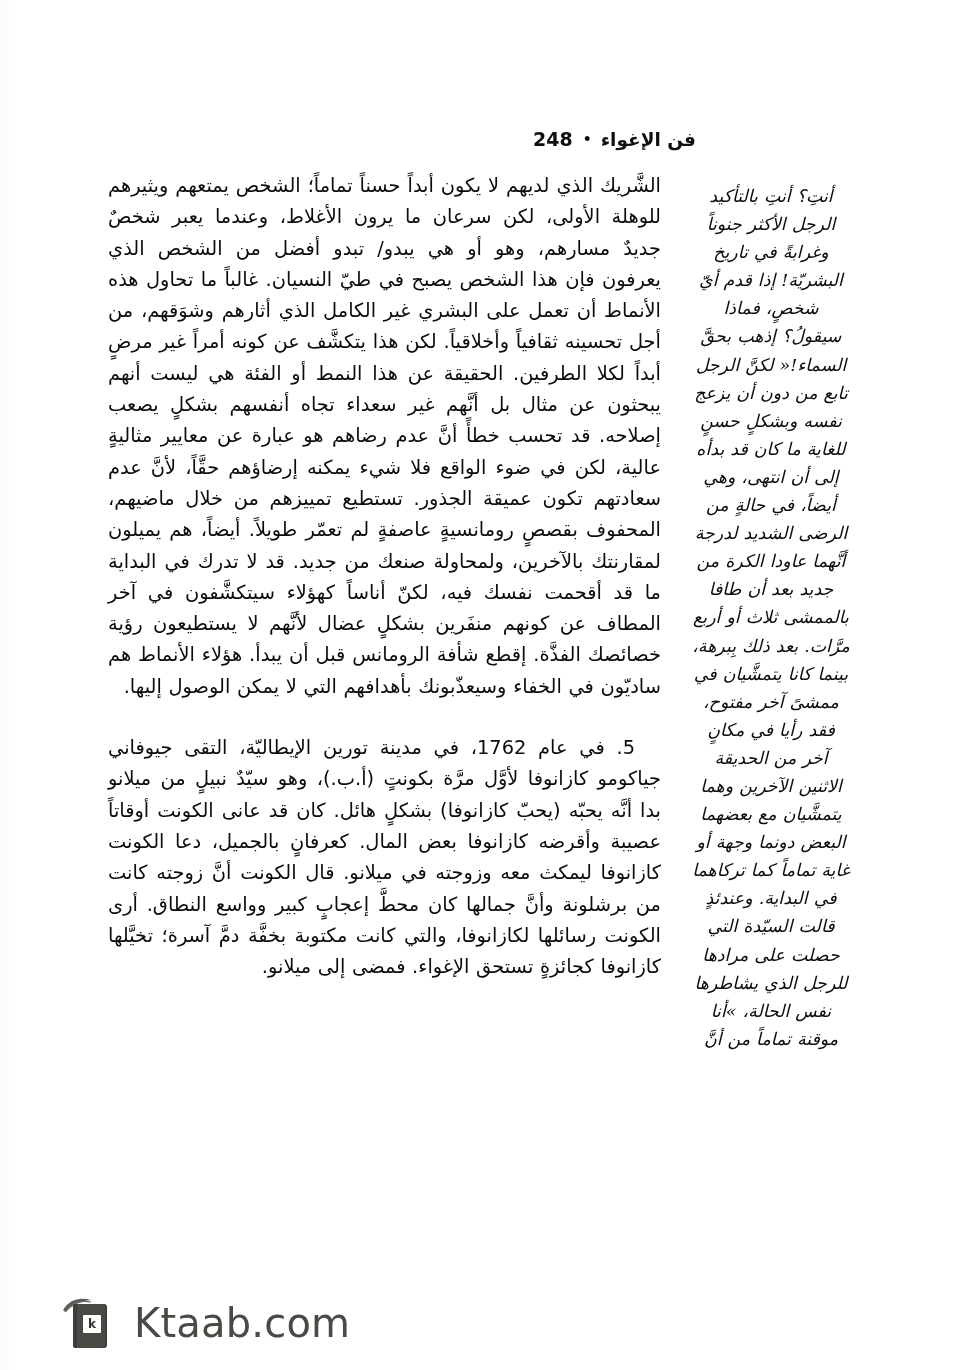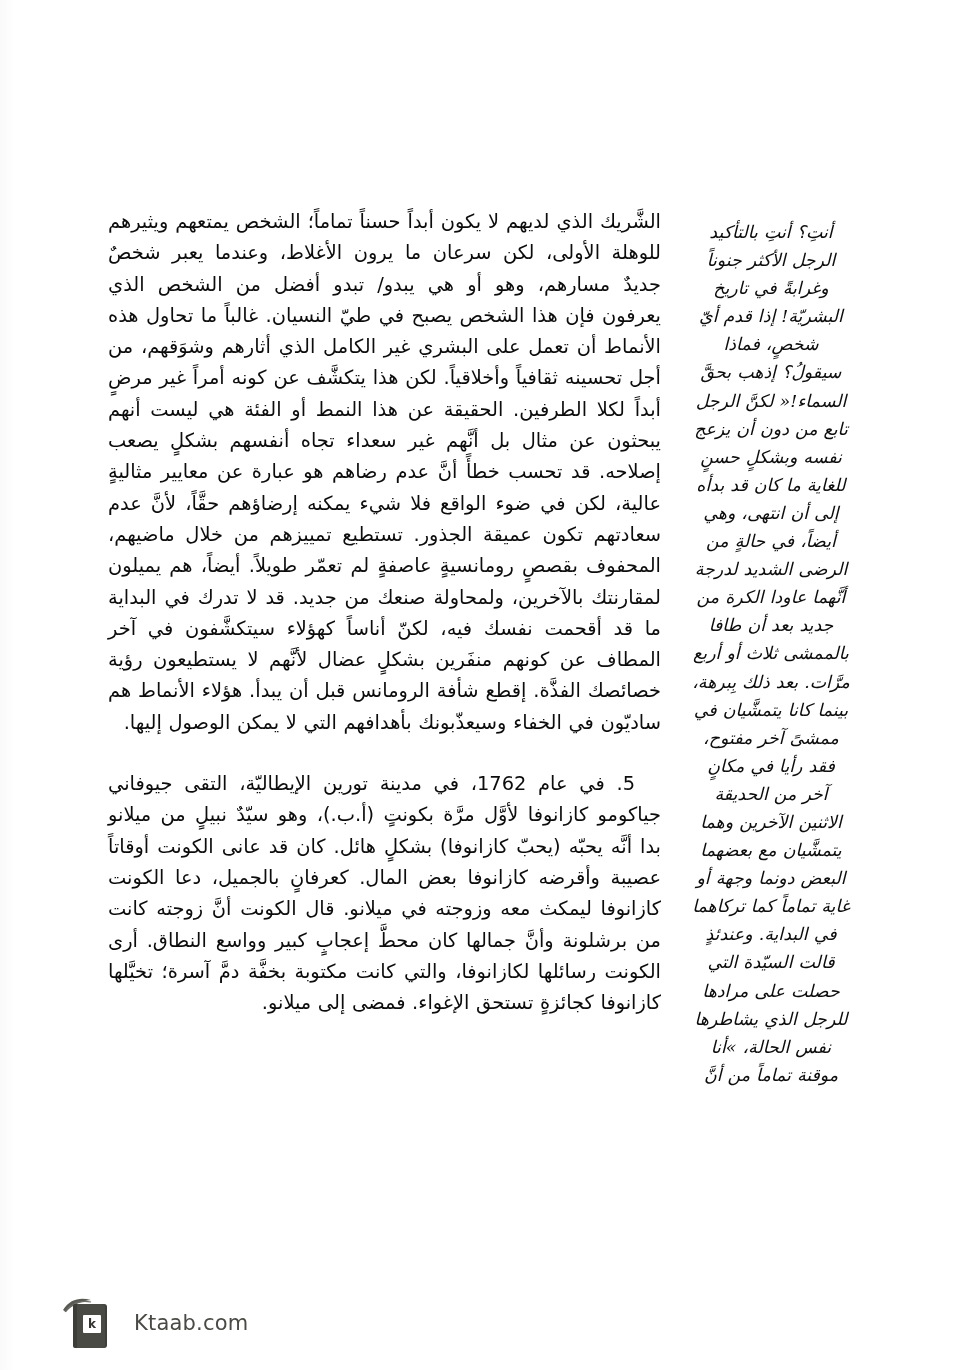--- a/index.html
+++ b/index.html
@@ -50,21 +50,20 @@
     font-weight: 600;
   }
 
   
   .body-area {
     position: absolute;
     top: 170px;
     right: 105px;
     left: 100px;
     height: 1075px;
-    margin-top: 36px;
   }
 
   
   .main-col {
     position: absolute;
     top: 0;
     left: 8px;
     width: 553px;
     direction: rtl;
     text-align: justify;
@@ -158,21 +157,21 @@
   }
   .wm-swoosh {
     position: absolute;
     left: 0px;
     top: 2px;
     width: 30px;
     height: 18px;
   }
   .wm-text {
     font-family: "DejaVu Sans", "Liberation Sans", sans-serif;
-    font-size: 21px;
+    font-size: 40px;
     color: #4a4a45;
     letter-spacing: 0.2px;
     font-weight: 400;
   }
 
   
   .page-edge {
     position: absolute;
     left: 0;
     top: 0;
@@ -182,20 +181,23 @@
     pointer-events: none;
   }
 </style>
 </head>
 <body>
 
 <div class="page">
 
   <div class="page-edge"></div>
 
+  <div class="running-head">
+    <span class="rh-title">فن الإغواء</span><span class="rh-dot">•</span><span class="rh-number">248</span>
+  </div>
 
   <div class="body-area">
 
     <div class="main-col">
       <p class="para">الشَّريك الذي لديهم لا يكون أبداً حسناً تماماً؛ الشخص يمتعهم ويثيرهم للوهلة الأولى، لكن سرعان ما يرون الأغلاط، وعندما يعبر شخصٌ جديدٌ مسارهم، وهو أو هي يبدو/ تبدو أفضل من الشخص الذي يعرفون فإن هذا الشخص يصبح في طيّ النسيان. غالباً ما تحاول هذه الأنماط أن تعمل على البشري غير الكامل الذي أثارهم وشوَقهم، من أجل تحسينه ثقافياً وأخلاقياً. لكن هذا يتكشَّف عن كونه أمراً غير مرضٍ أبداً لكلا الطرفين. الحقيقة عن هذا النمط أو الفئة هي ليست أنهم يبحثون عن مثال بل أنَّهم غير سعداء تجاه أنفسهم بشكلٍ يصعب إصلاحه. قد تحسب خطأً أنَّ عدم رضاهم هو عبارة عن معايير مثاليةٍ عالية، لكن في ضوء الواقع فلا شيء يمكنه إرضاؤهم حقَّاً، لأنَّ عدم سعادتهم تكون عميقة الجذور. تستطيع تمييزهم من خلال ماضيهم، المحفوف بقصصٍ رومانسيةٍ عاصفةٍ لم تعمّر طويلاً. أيضاً، هم يميلون لمقارنتك بالآخرين، ولمحاولة صنعك من جديد. قد لا تدرك في البداية ما قد أقحمت نفسك فيه، لكنّ أناساً كهؤلاء سيتكشَّفون في آخر المطاف عن كونهم منفَرين بشكلٍ عضال لأنَّهم لا يستطيعون رؤية خصائصك الفذَّة. إقطع شأفة الرومانس قبل أن يبدأ. هؤلاء الأنماط هم ساديّون في الخفاء وسيعذّبونك بأهدافهم التي لا يمكن الوصول إليها.</p>
       <p class="para indent gap-before">5. في عام 1762، في مدينة تورين الإيطاليّة، التقى جيوفاني جياكومو كازانوفا لأوَّل مرَّة بكونتٍ (أ.ب.)، وهو سيّدٌ نبيلٍ من ميلانو بدا أنَّه يحبّه (يحبّ كازانوفا) بشكلٍ هائل. كان قد عانى الكونت أوقاتاً عصيبة وأقرضه كازانوفا بعض المال. كعرفانٍ بالجميل، دعا الكونت كازانوفا ليمكث معه وزوجته في ميلانو. قال الكونت أنَّ زوجته كانت من برشلونة وأنَّ جمالها كان محطَّ إعجابٍ كبير وواسع النطاق. أرى الكونت رسائلها لكازانوفا، والتي كانت مكتوبة بخفَّة دمَّ آسرة؛ تخيَّلها كازانوفا كجائزةٍ تستحق الإغواء. فمضى إلى ميلانو.</p>
     </div>
 
     <div class="side-col">
       <p class="sidenote">أنتِ؟ أنتِ بالتأكيد الرجل الأكثر جنوناً وغرابةً في تاريخ البشريّة! إذا قدم أيّ شخصٍ، فماذا سيقولُ؟ إذهب بحقَّ السماء!« لكنَّ الرجل تابع من دون أن يزعج نفسه وبشكلٍ حسنٍ للغاية ما كان قد بدأه إلى أن انتهى، وهي أيضاً، في حالةٍ من الرضى الشديد لدرجة أنَّهما عاودا الكرة من جديد بعد أن طافا بالممشى ثلاث أو أربع مرَّات. بعد ذلك بِبرهة، بينما كانا يتمشَّيان في ممشىً آخر مفتوح، فقد رأيا في مكانٍ آخر من الحديقة الاثنين الآخرين وهما يتمشَّيان مع بعضهما البعض دونما وجهة أو غاية تماماً كما تركاهما في البداية. وعندئذٍ قالت السيّدة التي حصلت على مرادها للرجل الذي يشاطرها نفس الحالة، »أنا موقنة تماماً من أنَّ</p>

